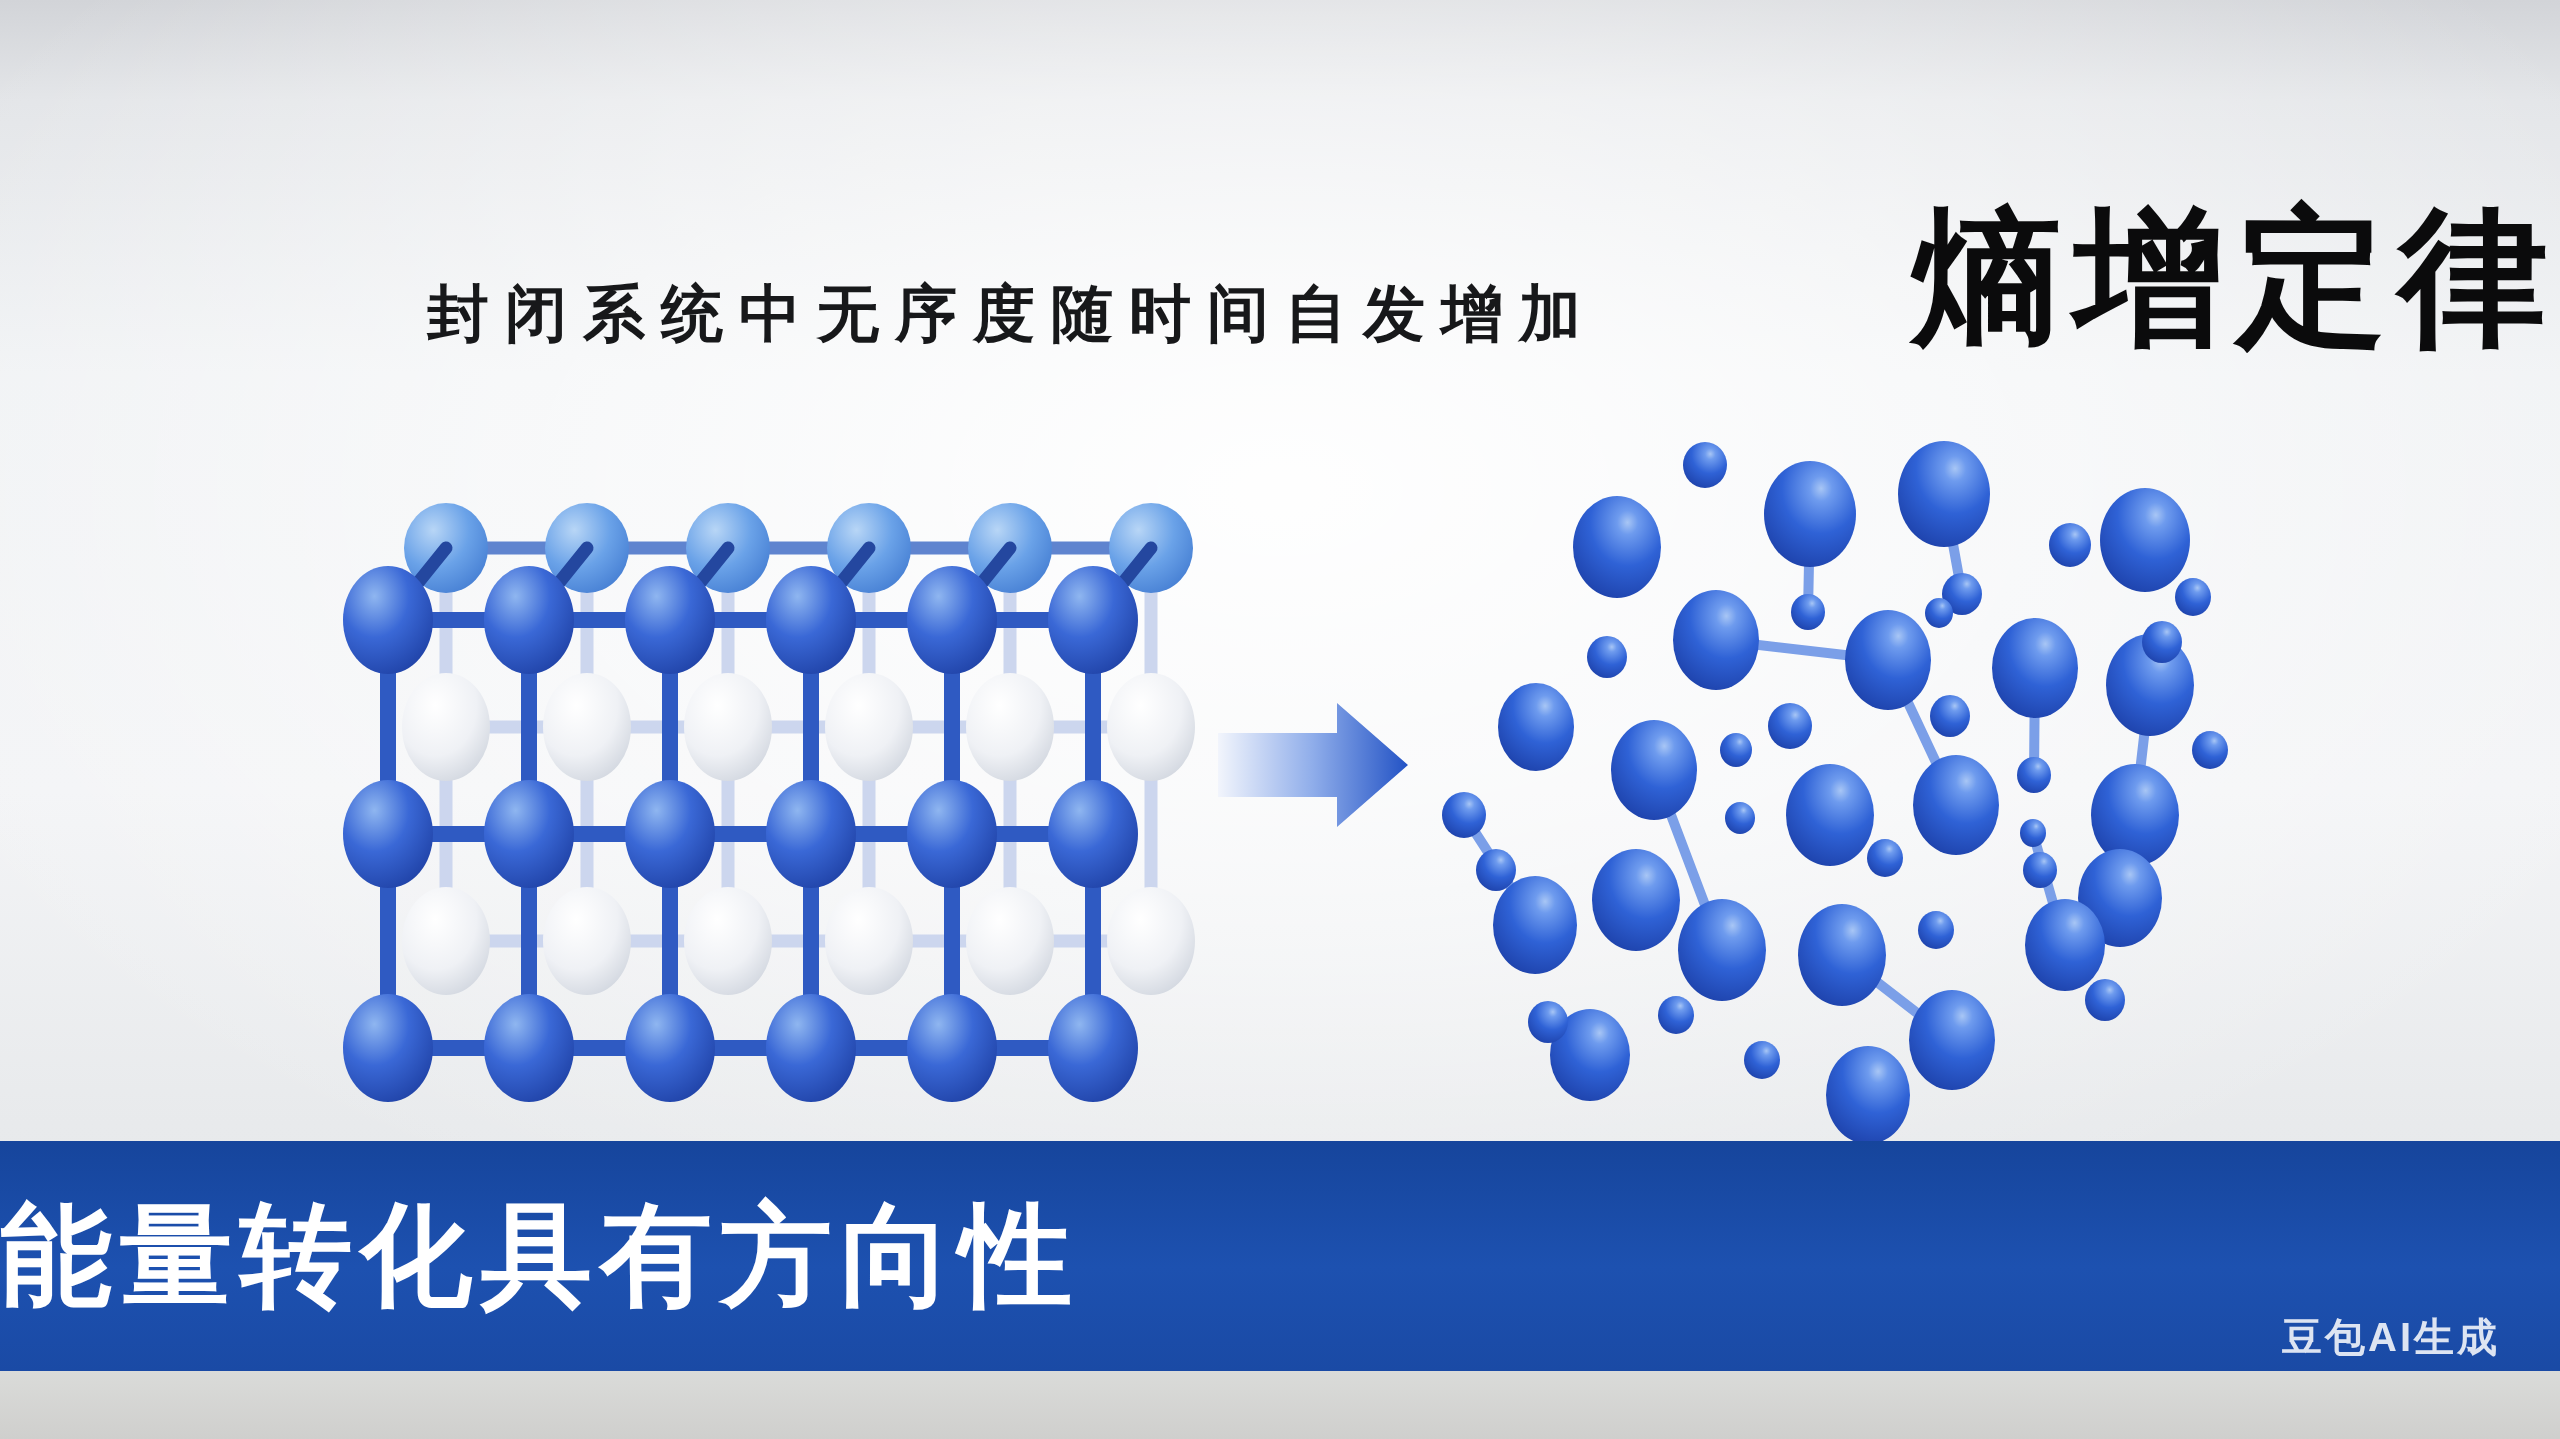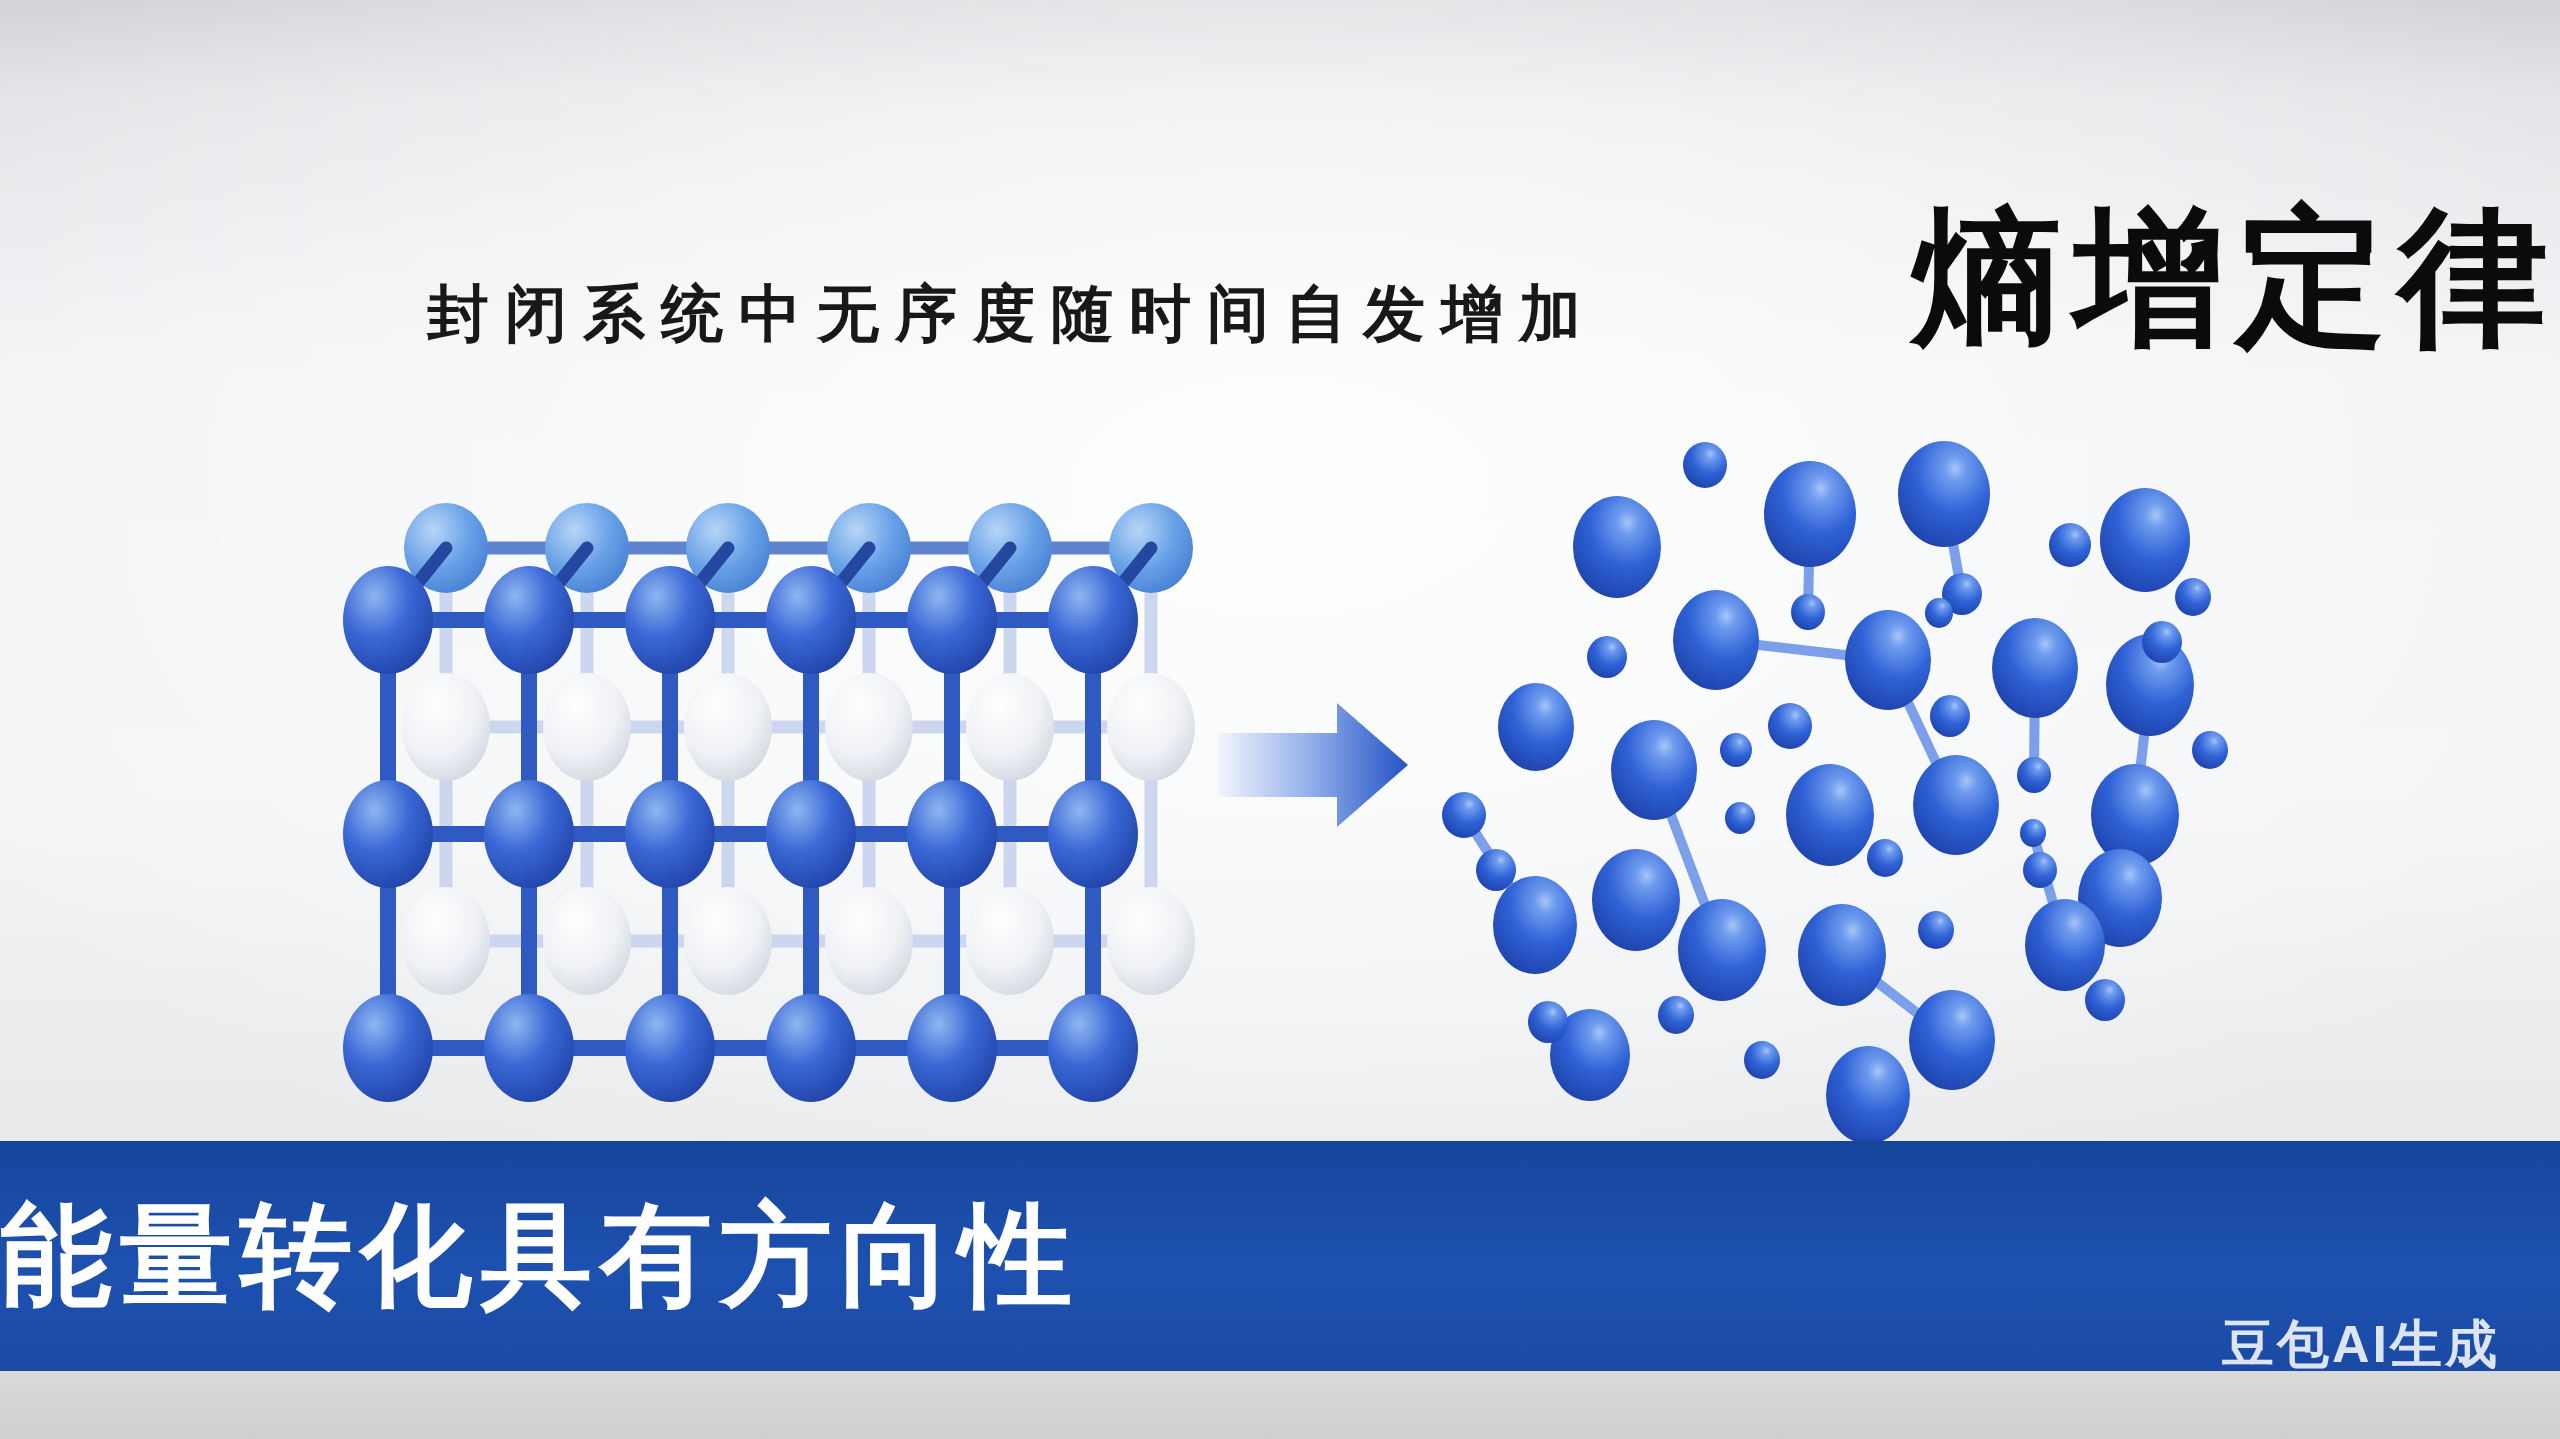--- a/index.html
+++ b/index.html
@@ -30,21 +30,21 @@
   }
   #banner-text{
     font-size:112px;font-weight:900;color:#ffffff;letter-spacing:8px;white-space:nowrap;
   }
   #footer-strip{
     position:absolute;left:0;top:1371px;width:2560px;height:68px;
     background:linear-gradient(180deg,#dadbd9 0%,#cfcfcd 100%);
   }
   #watermark{
     position:absolute;top:1310px;right:60px;z-index:6;
-    font-size:52px;font-weight:800;letter-spacing:3px;
+    font-size:40px;font-weight:800;letter-spacing:3px;
     color:rgba(255,255,255,0.85);white-space:nowrap;
   }
 </style>
 </head>
 <body>
 
 <div class="bg"></div>
 
 <svg id="diagram" viewBox="0 0 2560 1439">
     <defs>

